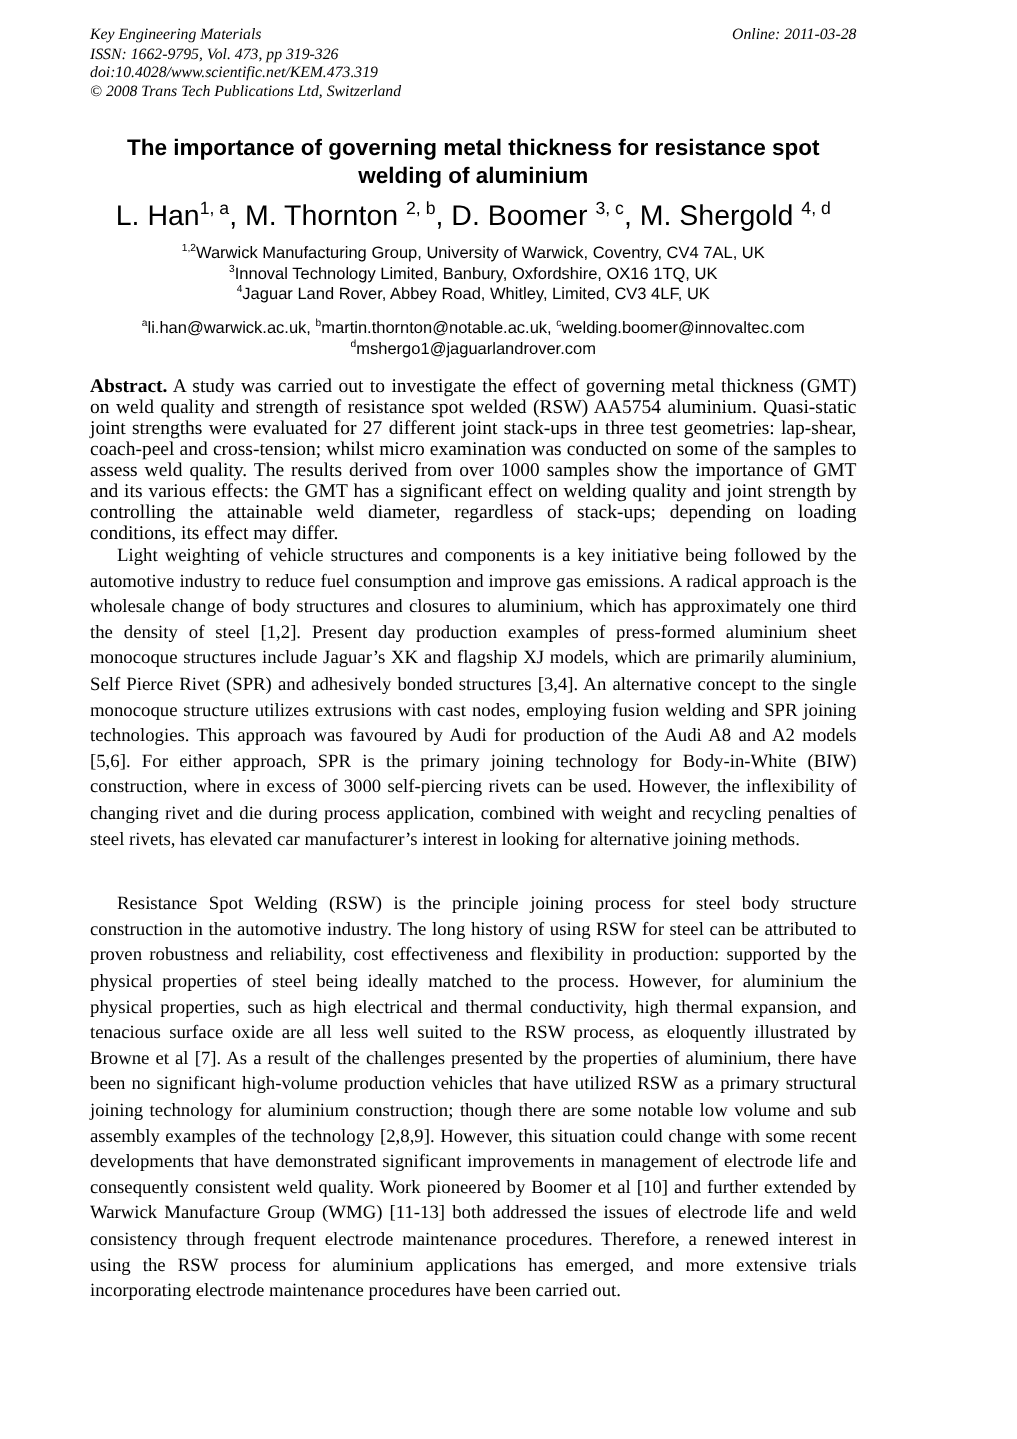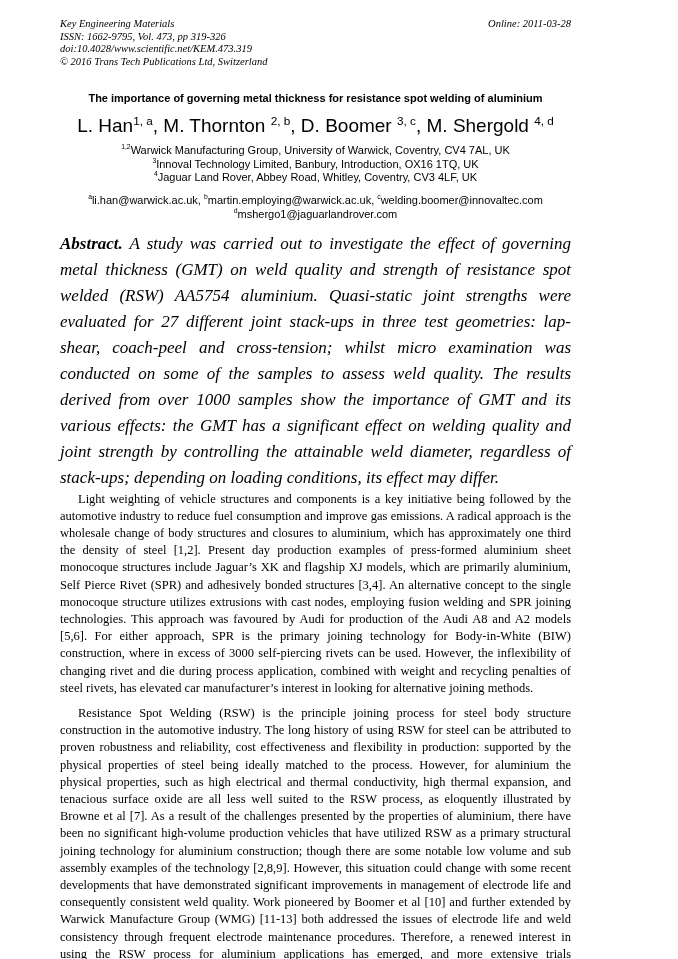--- a/index.html
+++ b/index.html
@@ -31,21 +31,21 @@
   .jheader .left div { white-space: nowrap; }
   .jheader .right { white-space: nowrap; margin-left: 22px; }
 
   
   .title {
     margin: 21px auto 0 auto;
     max-width: 500px;
     text-align: center;
     font-family: "Liberation Sans", sans-serif;
     font-weight: bold;
-    font-size: 11px;
+    font-size: 15px;
     line-height: 19px;
   }
   .authors {
     margin-top: 9px;
     text-align: center;
     font-family: "Liberation Sans", sans-serif;
     font-size: 19px;
     line-height: 18px;
   }
   sup.s {
@@ -74,69 +74,68 @@
     font-family: "Liberation Sans", sans-serif;
     font-size: 11.5px;
     line-height: 16px;
     text-align: left;
   }
   .keywords .kw-label { font-weight: bold; }
 
   
   .abstract {
     margin-top: 9px;
-    font-size: 17px;
-    line-height: 26px;
+    font-size: 13px;
+    line-height: 14px;
     text-align: justify;
-    font-style: italic;
   }
   .abstract .ab-label { font-weight: bold; }
   .section-heading {
     margin-top: 15px;
     font-weight: bold;
     font-size: 12.5px;
     line-height: 17.2px;
   }
   .body-para {
     font-size: 12.5px;
     line-height: 17.2px;
     text-align: justify;
     text-indent: 18px;
   }
-  .body-para + .body-para { margin-top: 8px; }
+  .body-para + .body-para { margin-top: 26px; }
 </style>
 </head>
 <body>
 
 <div class="page">
 
   <div class="jheader">
     <div class="left">
       <div>Key Engineering Materials</div>
       <div>ISSN: 1662-9795, Vol. 473, pp 319-326</div>
       <div>doi:10.4028/www.scientific.net/KEM.473.319</div>
-      <div>© 2016 Trans Tech Publications Ltd, Switzerland</div>
+      <div>© 2008 Trans Tech Publications Ltd, Switzerland</div>
     </div>
     <div class="right">Online: 2011-03-28</div>
   </div>
 
   <div class="title">The importance of governing metal thickness for resistance spot welding of aluminium</div>
 
   <div class="authors">
     <span>L. Han</span><sup class="s">1, a</sup><span>, M. Thornton </span><sup class="s">2, b</sup><span>, D. Boomer </span><sup class="s">3, c</sup><span>, M. Shergold </span><sup class="s">4, d</sup>
   </div>
 
   <div class="affiliations">
     <div><sup class="s">1,2</sup><span>Warwick Manufacturing Group, University of Warwick, Coventry, CV4 7AL, UK</span></div>
-    <div><sup class="s">3</sup><span>Innoval Technology Limited, Banbury, Introduction, OX16 1TQ, UK</span></div>
-    <div><sup class="s">4</sup><span>Jaguar Land Rover, Abbey Road, Whitley, Coventry, CV3 4LF, UK</span></div>
+    <div><sup class="s">3</sup><span>Innoval Technology Limited, Banbury, Oxfordshire, OX16 1TQ, UK</span></div>
+    <div><sup class="s">4</sup><span>Jaguar Land Rover, Abbey Road, Whitley, Limited, CV3 4LF, UK</span></div>
   </div>
 
   <div class="emails">
-    <div><sup class="s">a</sup><span>li.han@warwick.ac.uk, </span> <sup class="s">b</sup><span>martin.employing@warwick.ac.uk, </span> <sup class="s">c</sup><span>welding.boomer@innovaltec.com</span></div>
+    <div><sup class="s">a</sup><span>li.han@warwick.ac.uk, </span> <sup class="s">b</sup><span>martin.thornton@notable.ac.uk, </span> <sup class="s">c</sup><span>welding.boomer@innovaltec.com</span></div>
     <div><sup class="s">d</sup><span>mshergo1@jaguarlandrover.com</span></div>
   </div>
 
 
   <div class="abstract">
     <span class="ab-label">Abstract.</span><span> A study was carried out to investigate the effect of governing metal thickness (GMT) on weld quality and strength of resistance spot welded (RSW) AA5754 aluminium. Quasi-static joint strengths were evaluated for 27 different joint stack-ups in three test geometries: lap-shear, coach-peel and cross-tension; whilst micro examination was conducted on some of the samples to assess weld quality. The results derived from over 1000 samples show the importance of GMT and its various effects: the GMT has a significant effect on welding quality and joint strength by controlling the attainable weld diameter, regardless of stack-ups; depending on loading conditions, its effect may differ.</span>
   </div>
 
   <div class="body-para">Light weighting of vehicle structures and components is a key initiative being followed by the automotive industry to reduce fuel consumption and improve gas emissions. A radical approach is the wholesale change of body structures and closures to aluminium, which has approximately one third the density of steel [1,2]. Present day production examples of press-formed aluminium sheet monocoque structures include Jaguar’s XK and flagship XJ models, which are primarily aluminium, Self Pierce Rivet (SPR) and adhesively bonded structures [3,4]. An alternative concept to the single monocoque structure utilizes extrusions with cast nodes, employing fusion welding and SPR joining technologies. This approach was favoured by Audi for production of the Audi A8 and A2 models [5,6]. For either approach, SPR is the primary joining technology for Body-in-White (BIW) construction, where in excess of 3000 self-piercing rivets can be used. However, the inflexibility of changing rivet and die during process application, combined with weight and recycling penalties of steel rivets, has elevated car manufacturer’s interest in looking for alternative joining methods.</div>
   <div class="body-para">Resistance Spot Welding (RSW) is the principle joining process for steel body structure construction in the automotive industry. The long history of using RSW for steel can be attributed to proven robustness and reliability, cost effectiveness and flexibility in production: supported by the physical properties of steel being ideally matched to the process. However, for aluminium the physical properties, such as high electrical and thermal conductivity, high thermal expansion, and tenacious surface oxide are all less well suited to the RSW process, as eloquently illustrated by Browne et al [7]. As a result of the challenges presented by the properties of aluminium, there have been no significant high-volume production vehicles that have utilized RSW as a primary structural joining technology for aluminium construction; though there are some notable low volume and sub assembly examples of the technology [2,8,9].  However, this situation could change with some recent developments that have demonstrated significant improvements in management of electrode life and consequently consistent weld quality. Work pioneered by Boomer et al [10] and further extended by Warwick Manufacture Group (WMG) [11-13] both addressed the issues of electrode life and weld consistency through frequent electrode maintenance procedures. Therefore, a renewed interest in using the RSW process for aluminium applications has emerged, and more extensive trials incorporating electrode maintenance procedures have been carried out.</div>

